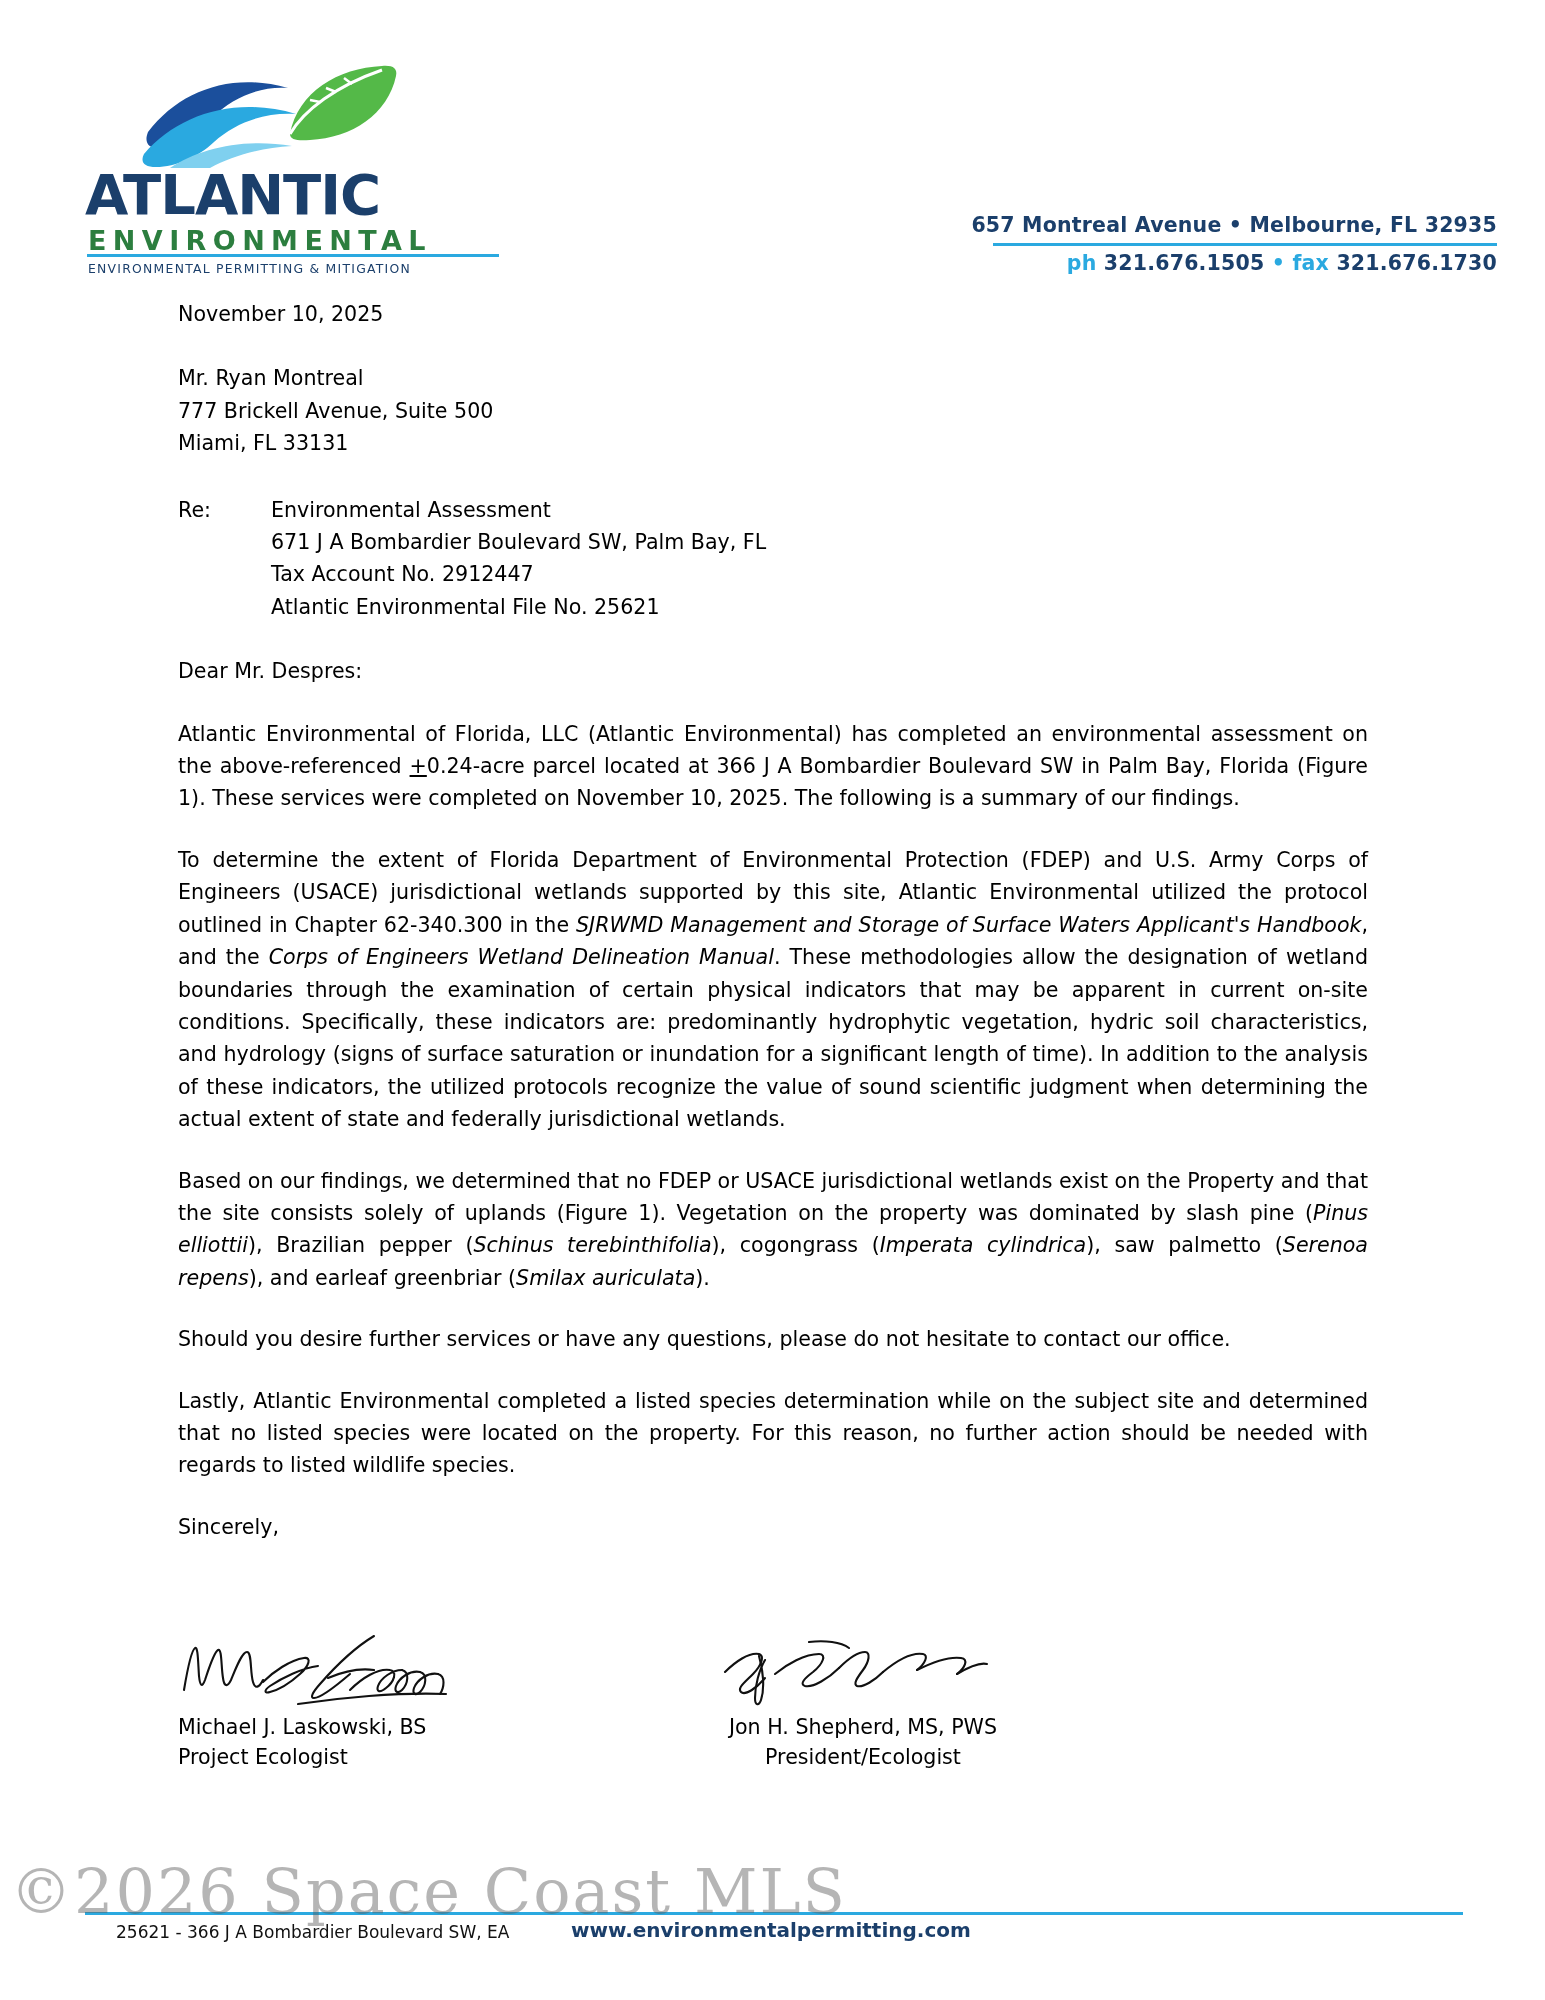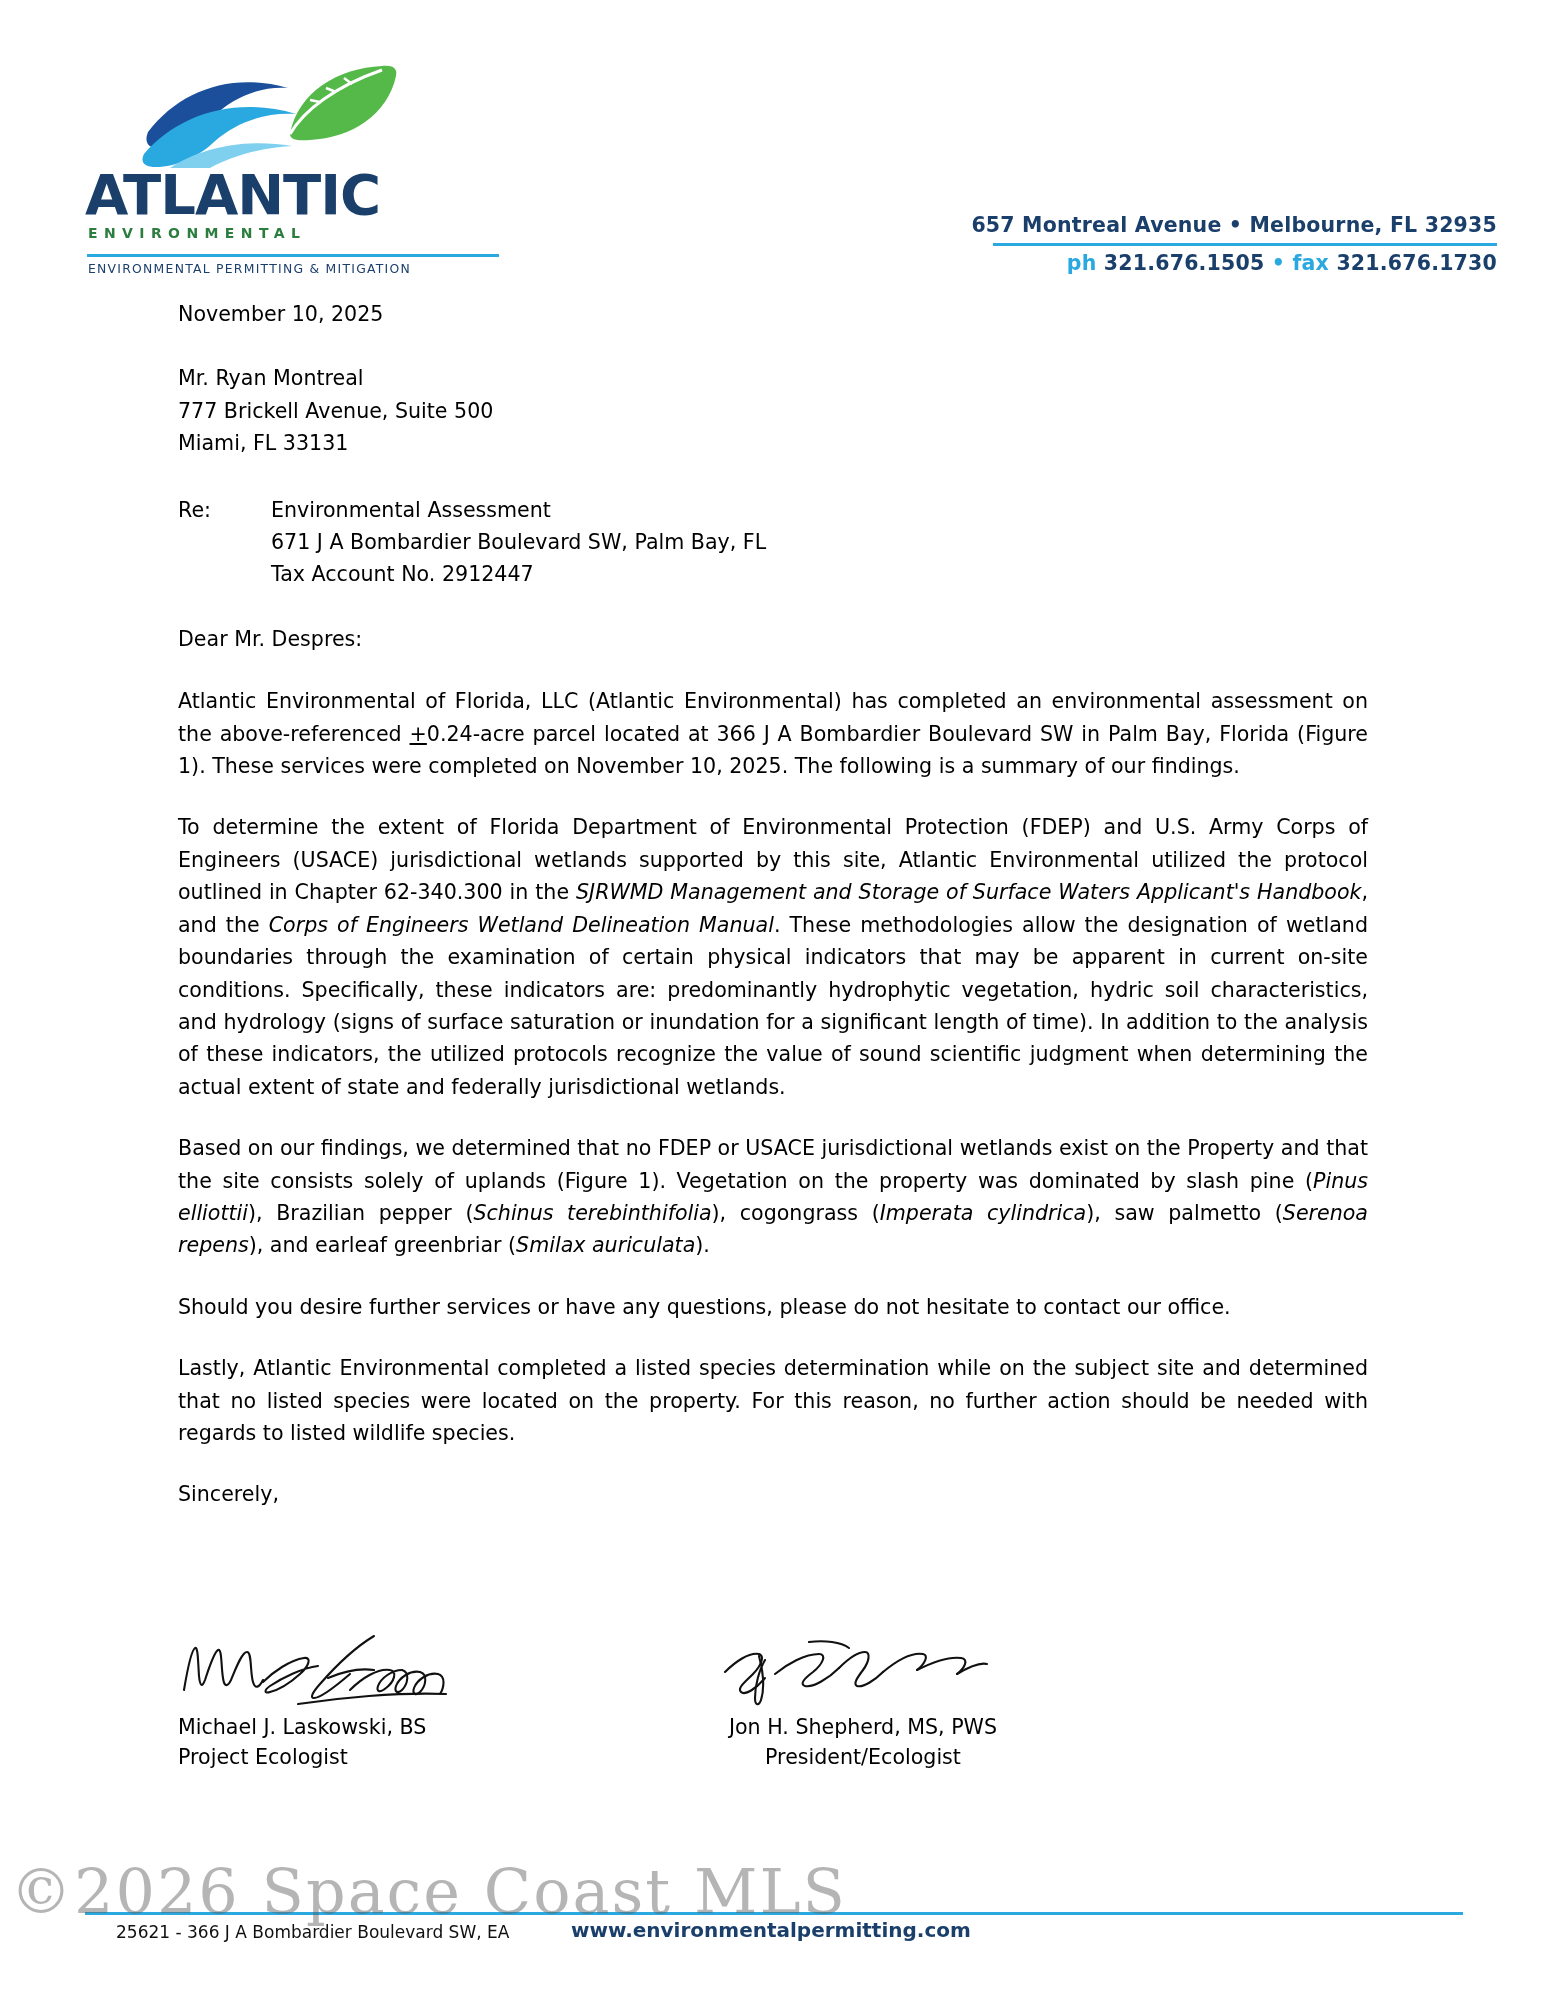--- a/index.html
+++ b/index.html
@@ -53,21 +53,21 @@
     font-size: 56px;
     letter-spacing: -1px;
     color: #1b3f6b;
   }
   .logo-sub {
     position: absolute;
     left: 3px;
     top: 163px;
     font-family: "DejaVu Sans", sans-serif;
     font-weight: bold;
-    font-size: 14px;
+    font-size: 27px;
     letter-spacing: 6.4px;
     color: #2c7e3f;
   }
   .logo-rule {
     position: absolute;
     left: 2px;
     top: 192px;
     width: 412px;
     height: 3px;
     background: #2aa9e0;
@@ -259,20 +259,21 @@
       <div>777 Brickell Avenue, Suite 500</div>
       <div>Miami, FL 33131</div>
     </div>
 
     <div class="re-block">
       <div class="re-label">Re:</div>
       <div class="re-lines">
         <div>Environmental Assessment</div>
         <div>671 J A Bombardier Boulevard SW, Palm Bay, FL</div>
         <div>Tax Account No. 2912447</div>
+        <div>Atlantic Environmental File No. 25621</div>
       </div>
     </div>
 
     <div class="salutation">Dear Mr. Despres:</div>
 
     <p class="para"><span>Atlantic Environmental of Florida, LLC (Atlantic Environmental) has completed an environmental assessment on the above-referenced </span><span class="uline">+</span><span>0.24-acre parcel located at 366 J A Bombardier Boulevard SW in Palm Bay, Florida (Figure 1). These services were completed on November 10, 2025. The following is a summary of our findings.</span></p>
 
     <p class="para"><span>To determine the extent of Florida Department of Environmental Protection (FDEP) and U.S. Army Corps of Engineers (USACE) jurisdictional wetlands supported by this site, Atlantic Environmental utilized the protocol outlined in Chapter 62-340.300 in the </span><em>SJRWMD Management and Storage of Surface Waters Applicant's Handbook</em><span>, and the </span><em>Corps of Engineers Wetland Delineation Manual</em><span>.  These methodologies allow the designation of wetland boundaries through the examination of certain physical indicators that may be apparent in current on-site conditions.  Specifically, these indicators are:  predominantly hydrophytic vegetation, hydric soil characteristics, and hydrology (signs of surface saturation or inundation for a significant length of time).  In addition to the analysis of these indicators, the utilized protocols recognize the value of sound scientific judgment when determining the actual extent of state and federally jurisdictional wetlands.</span></p>
 
     <p class="para"><span>Based on our findings, we determined that no FDEP or USACE jurisdictional wetlands exist on the Property and that the site consists solely of uplands (Figure 1). Vegetation on the property was dominated by slash pine (</span><em>Pinus elliottii</em><span>), Brazilian pepper (</span><em>Schinus terebinthifolia</em><span>), cogongrass (</span><em>Imperata cylindrica</em><span>), saw palmetto (</span><em>Serenoa repens</em><span>), and earleaf greenbriar (</span><em>Smilax auriculata</em><span>).</span></p>

